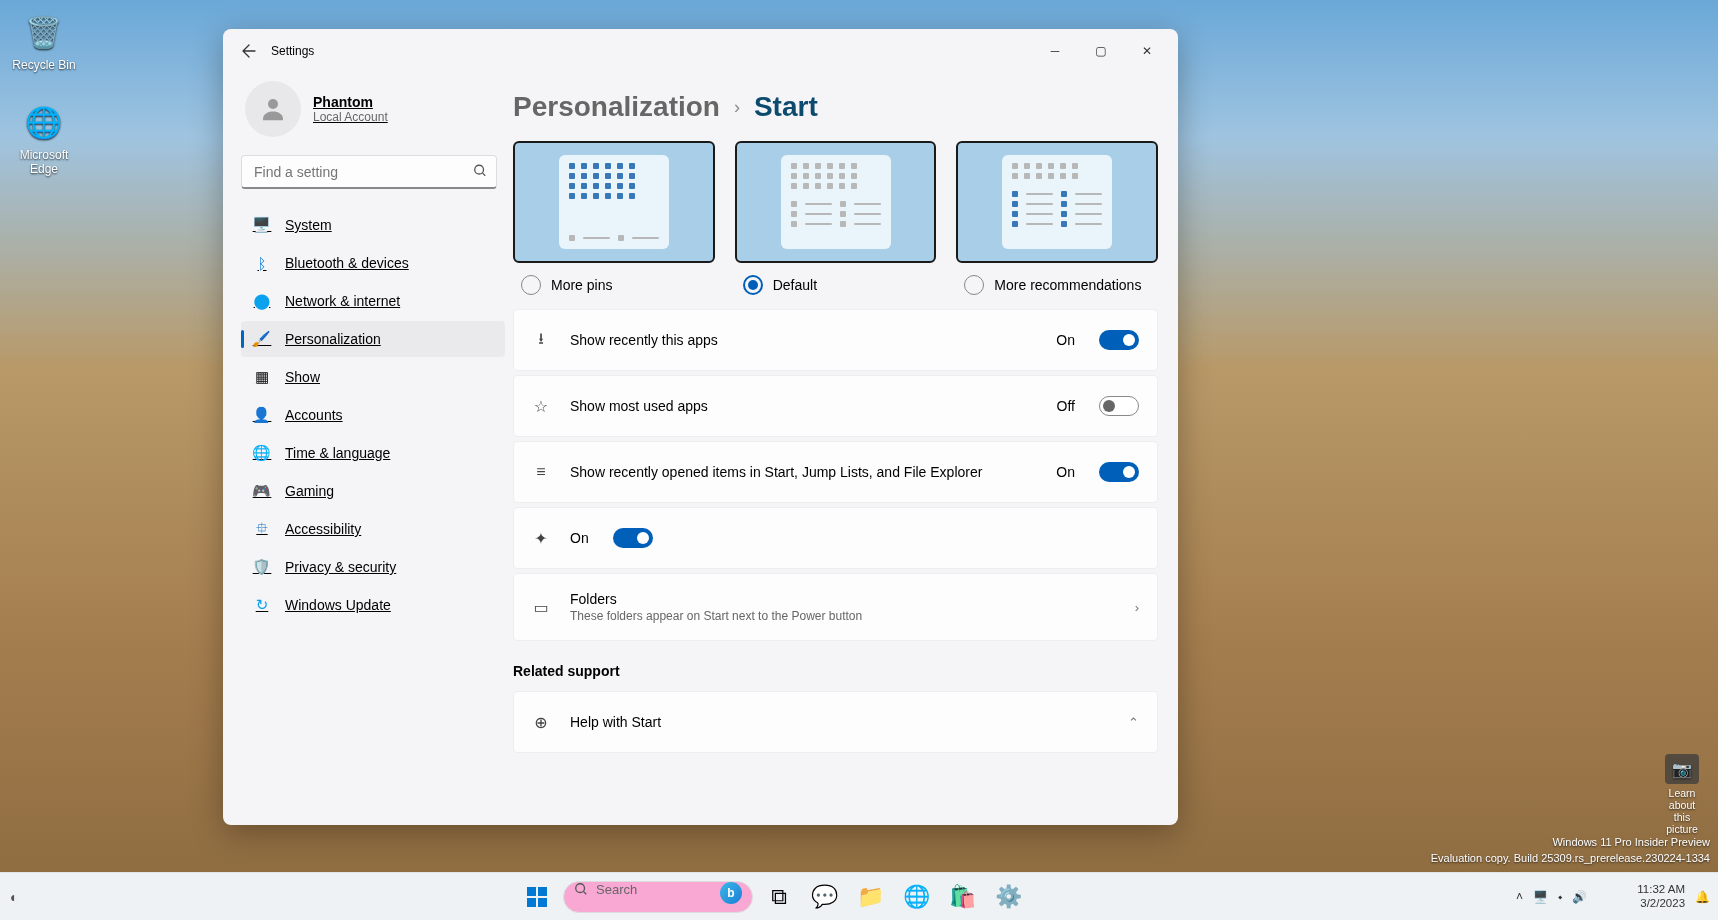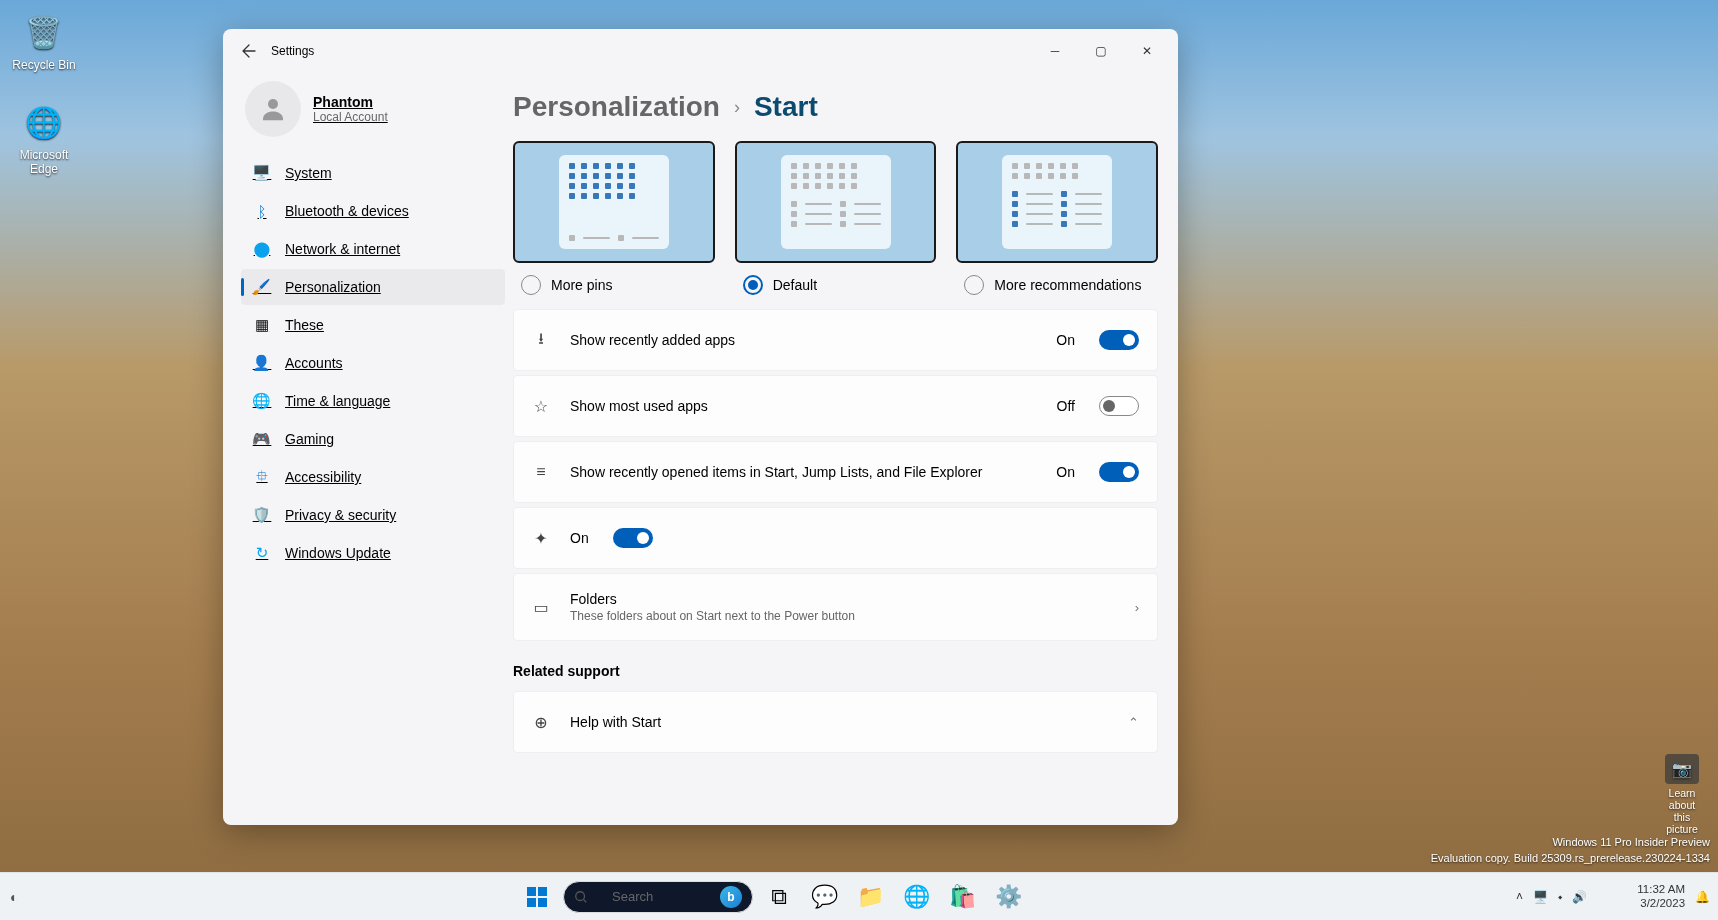--- a/index.html
+++ b/index.html
@@ -75,21 +75,21 @@
 
 .watermark { position:absolute; right:8px; bottom:54px; color:#fff; font-size:11px; text-align:right; text-shadow:0 1px 2px rgba(0,0,0,.7); line-height:1.4; }
 .spotlight-btn { position:absolute; right:12px; bottom:106px; width:48px; height:60px; text-align:center; color:#fff; font-size:10.5px; text-shadow:0 1px 2px rgba(0,0,0,.7); }
 .spotlight-btn .cam { width:34px; height:30px; background:rgba(60,60,60,.75); border-radius:4px; margin:0 auto 3px; display:flex; align-items:center; justify-content:center; font-size:16px; }
 
 
 .taskbar { position:absolute; left:0; right:0; bottom:0; height:48px; background:#eef2f5; display:flex; align-items:center; border-top:1px solid rgba(0,0,0,.05); }
 .tb-left { width:30px; padding-left:10px; color:#555; font-size:14px; }
 .tb-center { flex:1; display:flex; align-items:center; justify-content:center; gap:6px; }
 .tb-icon { width:40px; height:40px; display:flex; align-items:center; justify-content:center; border-radius:4px; cursor:pointer; font-size:22px; }
-.tb-search { display:flex; align-items:center; width:190px; height:32px; background:#0f172a; border:1px solid #ddd; border-radius:16px; padding:0 10px; gap:24px; font-size:13px; color:#666; }
+.tb-search { display:flex; align-items:flex-start; width:190px; height:32px; background:#f9a8d4; border:1px solid #ddd; border-radius:16px; padding:0 10px; gap:8px; font-size:13px; color:#666; }
 .tb-search .b-badge { margin-left:auto; width:22px; height:22px; border-radius:50%; background:linear-gradient(135deg,#3bb8e8,#1a7fd4); color:#fff; display:flex; align-items:center; justify-content:center; font-size:12px; font-weight:bold; }
 .tb-right { display:flex; align-items:center; gap:10px; padding-right:8px; font-size:12px; color:#333; }
 .tb-sys { display:flex; align-items:center; gap:10px; }
 .tb-clock { text-align:right; line-height:1.2; font-size:11.5px;margin-left:40px; }
 </style>
 </head>
 <body>
 
 <div class="desktop-icon" style="left:6px; top:10px;">
   <div class="ico">🗑️</div>
@@ -120,40 +120,49 @@
           <svg width="30" height="30" viewBox="0 0 24 24" fill="#999">
               <circle cx="12" cy="8" r="4"></circle>
               <path d="M4 20c0-4 4-6 8-6s8 2 8 6v1H4z"></path>
             </svg>
         </div>
         <div>
           <div class="user-name">Phantom</div>
           <div class="user-sub">Local Account</div>
         </div>
       </div>
+      <div class="search-box">
+        <input placeholder="Find a setting" style="">
+        <span class="sicon">
+          <svg width="14" height="14" viewBox="0 0 16 16" fill="none" stroke="#555" stroke-width="1.5">
+              <circle cx="7" cy="7" r="5"></circle>
+              <path d="m11 11 3 3"></path>
+            </svg>
+        </span>
+      </div>
       <div class="nav-list">
         <div class="nav-item">
             <span class="nav-icon">🖥️</span>
             <span>System</span>
           </div>
         <div class="nav-item">
             <span class="nav-icon" style="color:#0078d4">ᛒ</span>
             <span>Bluetooth &amp; devices</span>
           </div>
         <div class="nav-item">
             <span class="nav-icon" style="color:#0aa2ed">⬤</span>
             <span>Network &amp; internet</span>
           </div>
         <div class="nav-item active">
             <span class="nav-icon">🖌️</span>
             <span>Personalization</span>
           </div>
         <div class="nav-item">
             <span class="nav-icon">▦</span>
-            <span>These</span>
+            <span>Show</span>
           </div>
         <div class="nav-item">
             <span class="nav-icon" style="color:#2aa148">👤</span>
             <span>Accounts</span>
           </div>
         <div class="nav-item">
             <span class="nav-icon">🌐</span>
             <span>Time &amp; language</span>
           </div>
         <div class="nav-item">
@@ -333,21 +342,21 @@
             </div>
           <div class="radio-row">
               <div class="radio"></div>
               <span class="radio-label">More recommendations</span>
             </div>
         </div>
       </div>
 
       <div class="setting-card">
         <span class="setting-icon">⭳</span>
-        <span class="setting-text">Show recently added apps</span>
+        <span class="setting-text">Show recently this apps</span>
         <span class="state-label">On</span>
         <div class="toggle on"></div>
       </div>
       <div class="setting-card">
         <span class="setting-icon">☆</span>
         <span class="setting-text">Show most used apps</span>
         <span class="state-label">Off</span>
         <div class="toggle off"></div>
       </div>
       <div class="setting-card">
@@ -359,21 +368,21 @@
       <div class="setting-card">
         <span class="setting-icon">✦</span>
         <span class="state-label">On</span>
         <div class="toggle on"></div>
       </div>
 
       <div class="setting-card" style="height:68px;">
         <span class="setting-icon">▭</span>
         <div style="flex:1">
           <div class="setting-text" style="font-size:14px;">Folders</div>
-          <div class="setting-sub">These folders about on Start next to the Power button</div>
+          <div class="setting-sub">These folders appear on Start next to the Power button</div>
         </div>
         <span class="chev">›</span>
       </div>
 
       <div class="section-head">Related support</div>
       <div class="setting-card">
         <span class="setting-icon">⊕</span>
         <span class="setting-text">Help with Start</span>
         <span class="chev">⌃</span>
       </div>

